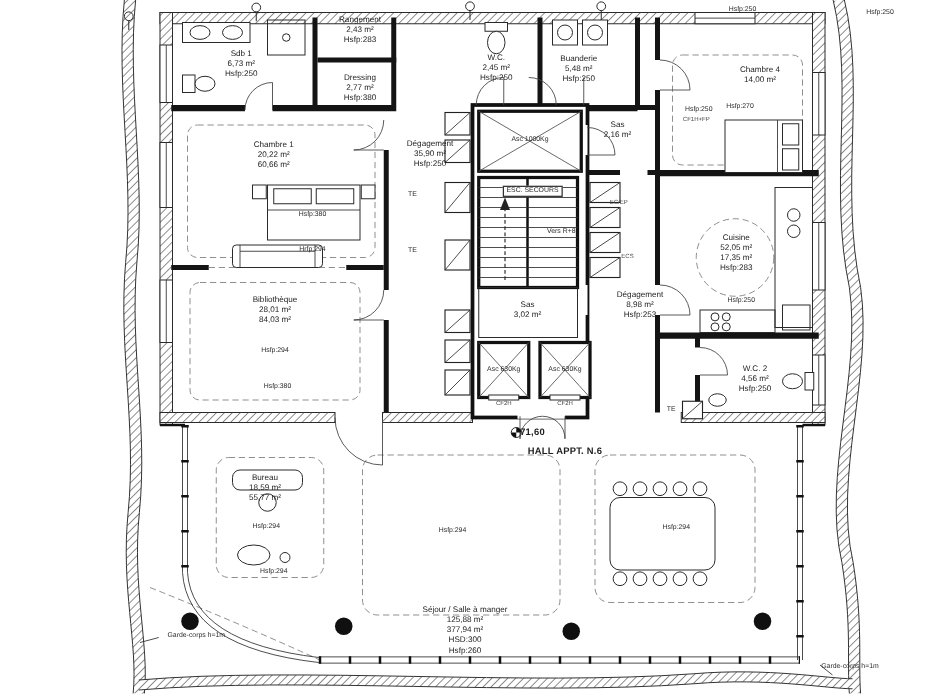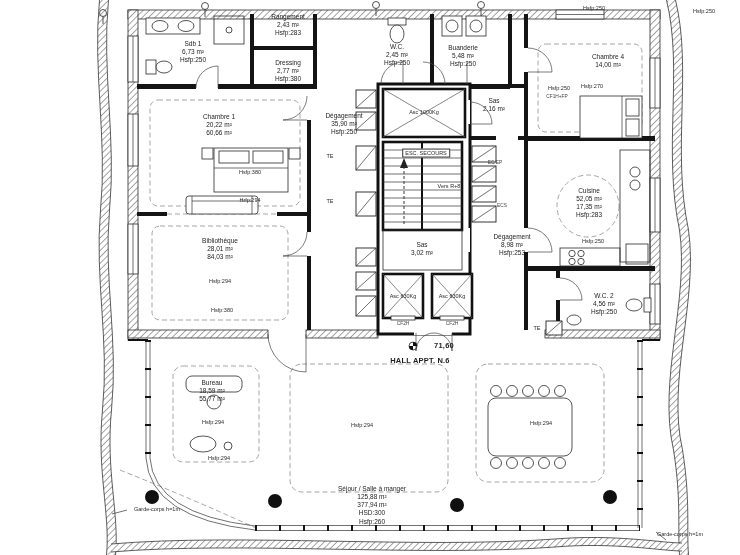--- a/index.html
+++ b/index.html
@@ -423,22 +423,22 @@
   <div class="lbl" style="left:512px;top:245px">Dégagement
 8,98 m²
 Hsfp:253</div>
   <div class="lbl sm" style="left:403px;top:296px">Asc 630Kg</div>
   <div class="lbl sm" style="left:452px;top:296px">Asc 630Kg</div>
   <div class="lbl xs" style="left:403px;top:324px">CF2H</div>
   <div class="lbl xs" style="left:452px;top:324px">CF2H</div>
   <div class="lbl" style="left:604px;top:304px">W.C. 2
 4,56 m²
 Hsfp:250</div>
-  <div class="lbl big" style="left:444px;top:346px">71,60</div>
-  <div class="lbl big" style="left:420px;top:361px">HALL APPT. N.6</div>
+  <div class="lbl big" style="left:426px;top:346px">71,60</div>
+  <div class="lbl big" style="left:452px;top:361px">HALL APPT. N.6</div>
   <div class="lbl" style="left:212px;top:391px">Bureau
 18,59 m²
 55,77 m²</div>
   <div class="lbl sm" style="left:213px;top:422px">Hsfp:294</div>
   <div class="lbl sm" style="left:219px;top:458px">Hsfp:294</div>
   <div class="lbl sm" style="left:362px;top:425px">Hsfp:294</div>
   <div class="lbl sm" style="left:541px;top:423px">Hsfp:294</div>
   <div class="lbl" style="left:372px;top:505px">Séjour / Salle à manger
 125,88 m²
 377,94 m²

